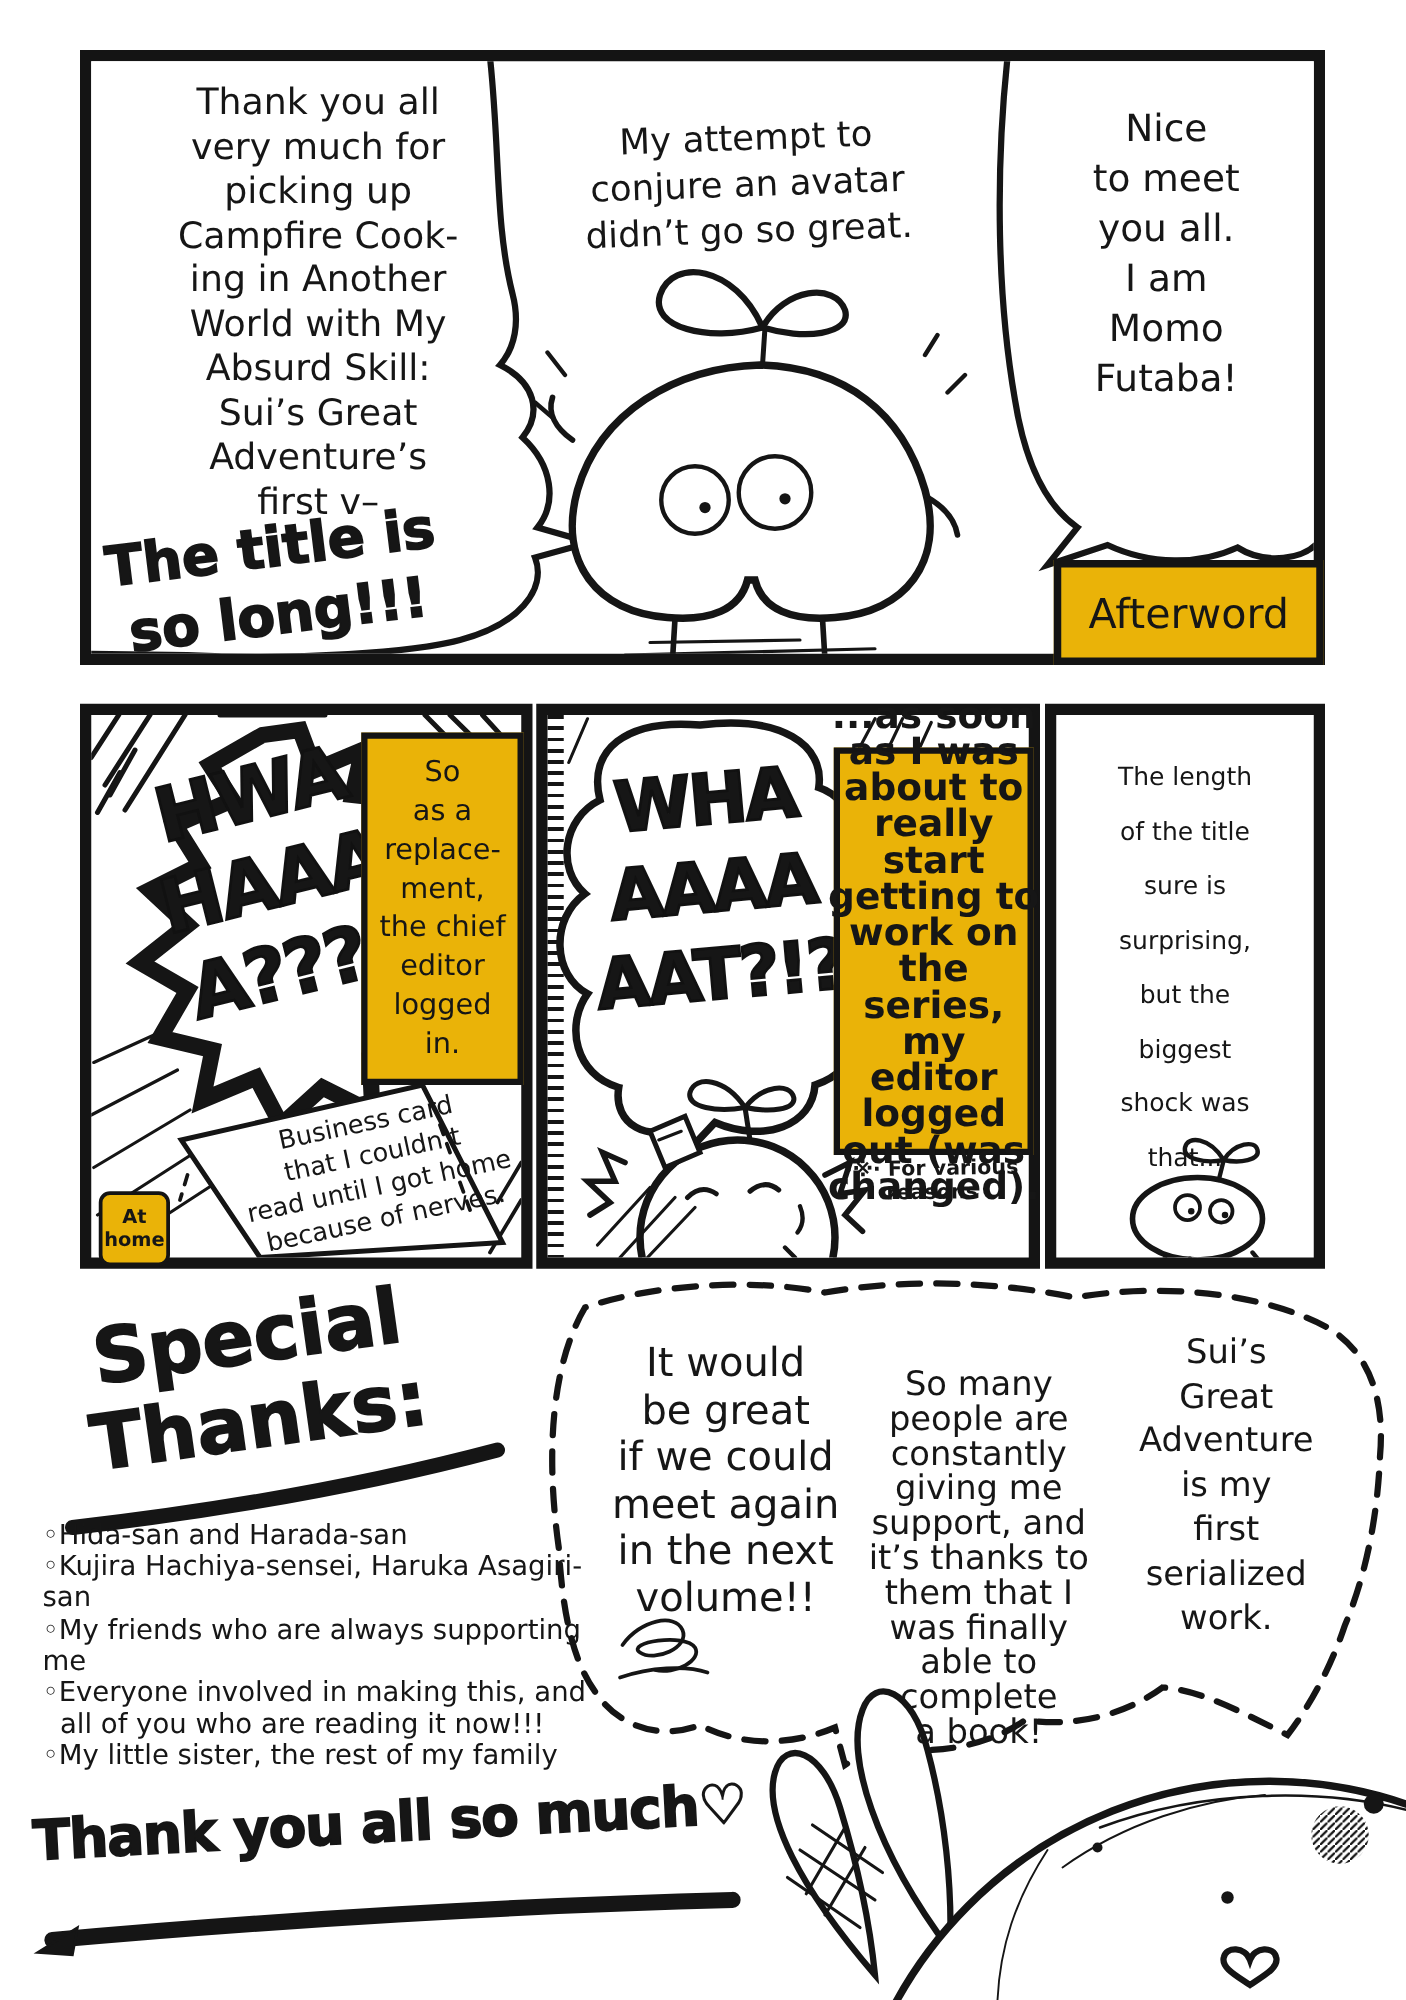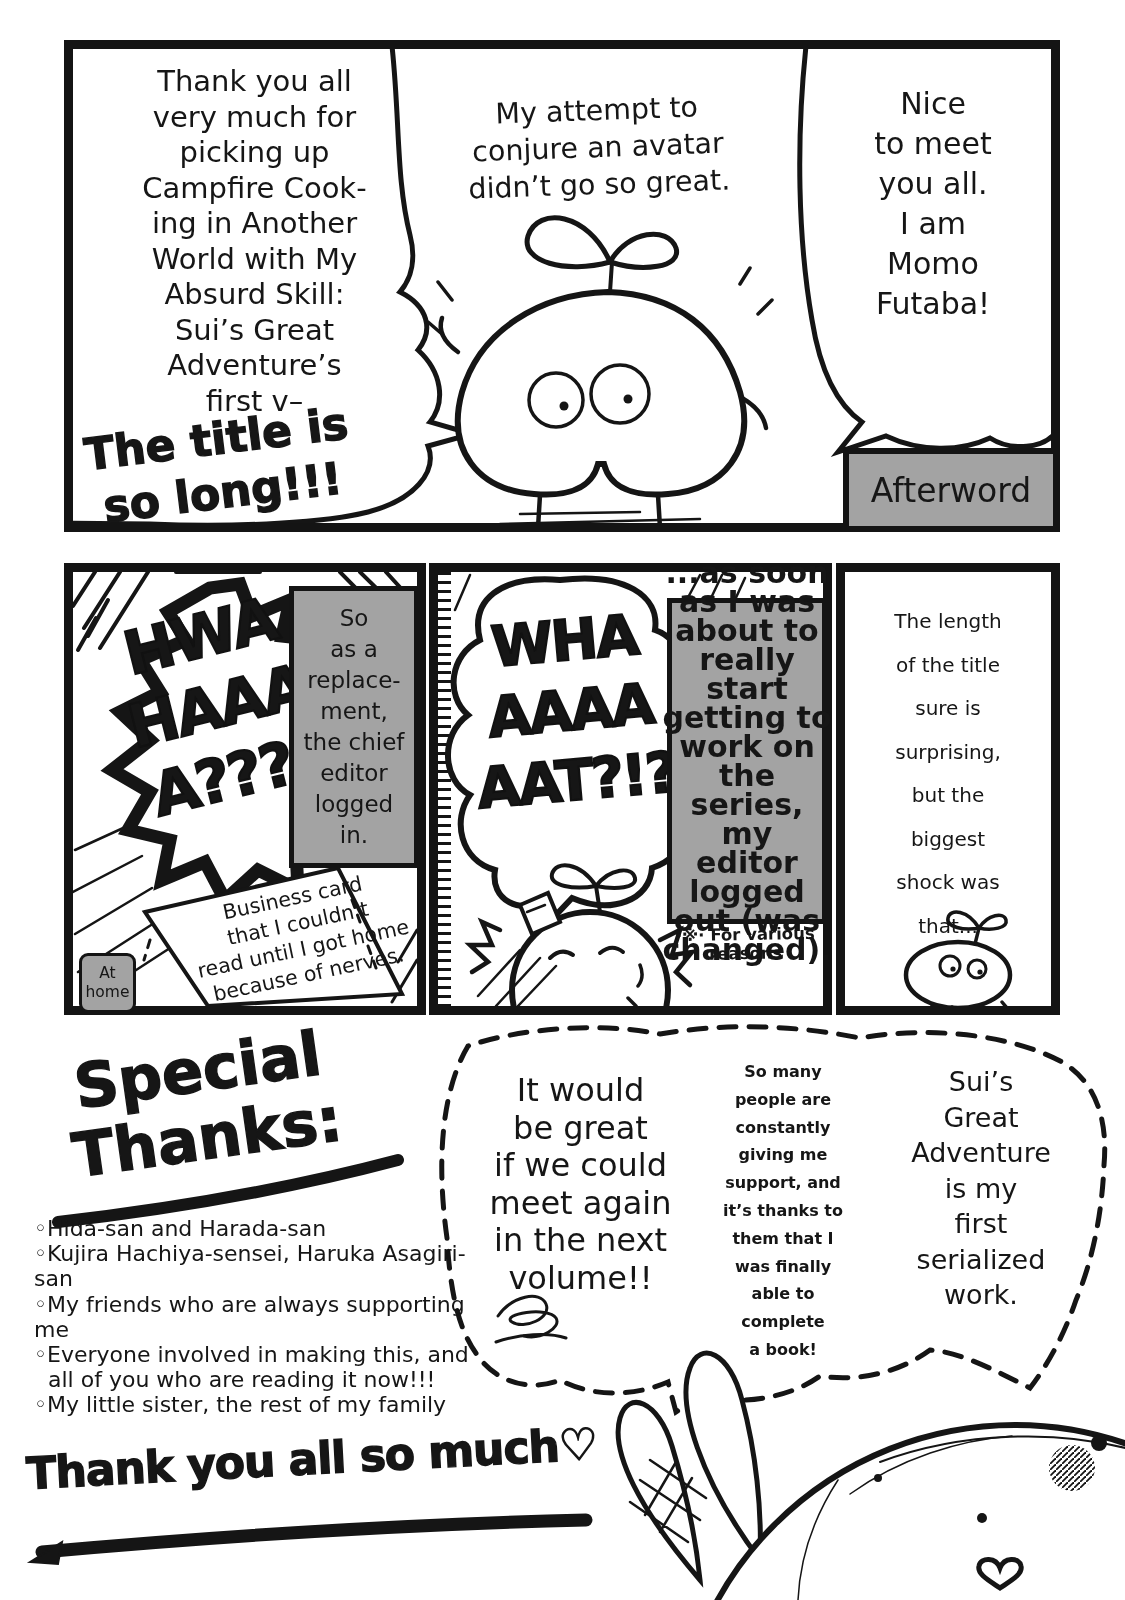--- a/index.html
+++ b/index.html
@@ -4,21 +4,21 @@
 <style>
   html,body{margin:0;padding:0;background:#fff;}
   .page{position:relative;width:1125px;height:1600px;background:#fff;overflow:hidden;
         font-family:"DejaVu Sans",sans-serif;color:#161616;}
   .panel{position:absolute;background:#fff;border:9px solid #141414;box-sizing:border-box;z-index:1;}
   svg.art{position:absolute;left:0;top:0;z-index:2;}
   .txt{position:absolute;z-index:3;white-space:pre-line;text-align:center;color:#161616;}
   .prew{white-space:pre-wrap;text-align:left;}
   .hand{font-weight:bold;-webkit-text-stroke:1.4px #161616;}
   .scream{font-weight:bold;letter-spacing:-2px;-webkit-text-stroke:2.2px #111;z-index:3;}
-  .capbox{position:absolute;background:#a3a3a3;border:5px solid #141414;box-sizing:border-box;z-index:3;
+  .capbox{position:absolute;background:#eab308;border:5px solid #141414;box-sizing:border-box;z-index:3;
           display:flex;align-items:center;justify-content:center;text-align:center;white-space:pre-line;}
   .edge-hatch{position:absolute;z-index:2;background:repeating-linear-gradient(to bottom,#141414 0 3px,transparent 3px 9px);}
 </style>
 </head>
 <body>
 
 <div class="page">
 
   <div class="panel" style="left:64px;top:40px;width:996px;height:492px;"></div>
   <div class="panel" style="left:64px;top:563px;width:362px;height:452px;"></div>
@@ -181,21 +181,21 @@
 the chief
 editor
 logged
 in.</span>
   </div>
   <div class="txt" style="left:148px;top:884px;width:305px;font-size:20.5px;line-height:26px;transform:rotate(-12deg);">Business card
 that I couldn’t
 read until I got home
 because of nerves.</div>
   <div class="capbox" style="left:79px;top:953px;width:57px;height:60px;border-width:3px;border-radius:9px;z-index:3;">
-    <span style="font-size:15.5px;line-height:19px;white-space:pre-line;font-weight:normal;">At
+    <span style="font-size:15.5px;line-height:19px;white-space:pre-line;font-weight:bold;">At
 home</span>
   </div>
 
   <div class="txt scream" style="left:468px;top:606px;width:205px;font-size:56px;line-height:70px;transform:rotate(-5deg);">WHA
 AAAA
 AAT?!?</div>
   <div class="capbox" style="left:667px;top:598px;width:160px;height:326px;">
     <span class="txt" style="position:static;font-size:30px;line-height:29px;font-weight:bold;">...as soon
 as I was
 about to
@@ -232,21 +232,21 @@
   </div>
 
   <div class="txt hand" style="left:26px;top:1432px;width:610px;font-size:44px;letter-spacing:-1px;transform:rotate(-3deg);text-align:left;">Thank you all so much♡</div>
 
   <div class="txt" style="left:478px;top:1072px;width:205px;font-size:32px;line-height:37.5px;">It would
 be great
 if we could
 meet again
 in the next
 volume!!</div>
-  <div class="txt" style="left:692px;top:1058px;width:182px;font-size:16px;line-height:27.8px;font-weight:bold;">So many
+  <div class="txt" style="left:692px;top:1094px;width:182px;font-size:27px;line-height:27.8px;">So many
 people are
 constantly
 giving me
 support, and
 it’s thanks to
 them that I
 was finally
 able to
 complete
 a book!</div>

